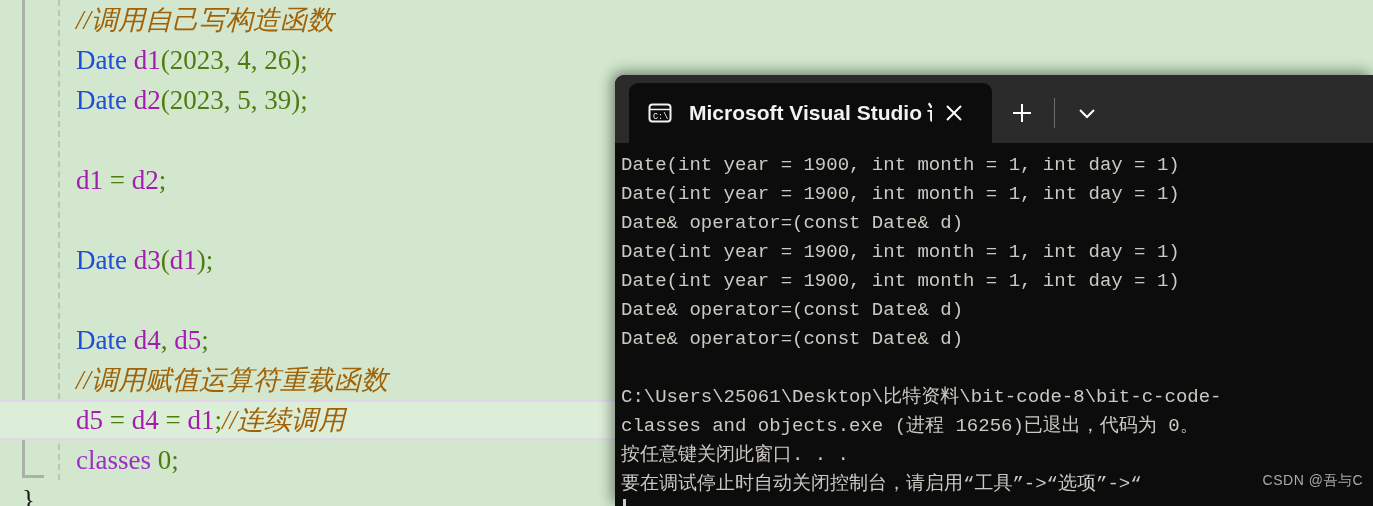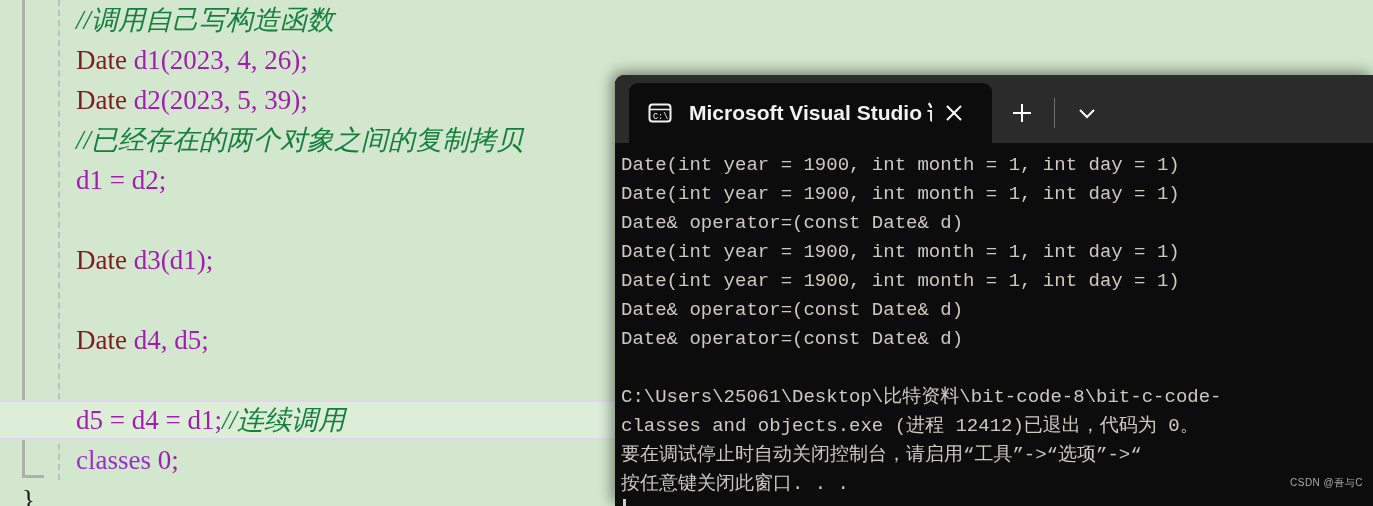--- a/index.html
+++ b/index.html
@@ -59,25 +59,25 @@
     padding-left: 22px;
     box-sizing: border-box;
   }
   .code-line.current {
     background: #dcedd8;
     border-top: 2px solid #e0d7ee;
     border-bottom: 2px solid #e0d7ee;
     height: 40px;
     line-height: 36px;
   }
-  .tok-comment { color: #15803d; font-style: italic; }
-  .tok-type    { color: #7f1d1d; }
+  .tok-comment { color: #a16207; font-style: italic; }
+  .tok-type    { color: #1d4ed8; }
   .tok-var     { color: #a21caf; }
   .tok-kw      { color: #9b30c9; }
-  .tok-plain   { color: #a21caf; }
+  .tok-plain   { color: #4d7c0f; }
   .tok-brace   { color: #1a1a1a; }
 
   
   #console-window {
     position: absolute;
     left: 615px;
     top: 75px;
     width: 758px;
     height: 431px;
     background: #0c0c0c;
@@ -170,45 +170,45 @@
     width: 3px;
     height: 26px;
     background: #cccccc;
     margin-left: 2px;
   }
   .watermark {
     position: absolute;
     right: 10px;
     bottom: 24px;
     color: #a9a9a9;
-    font-size: 10px;
+    font-size: 14px;
     font-family: "Liberation Sans", sans-serif;
     letter-spacing: 0.5px;
   }
 </style>
 </head>
 <body>
 
 <div id="screen">
 
   <div id="editor">
     <div class="editor-left-rule"></div>
     <div class="editor-left-foot"></div>
     <div class="indent-guide"></div>
     <div class="code-lines" id="code-lines">
         <div class="code-line"><span>        </span><span class="tok-comment">//调用自己写构造函数</span></div>
         <div class="code-line"><span>        </span><span class="tok-type">Date</span><span class="tok-plain"> </span><span class="tok-var">d1</span><span class="tok-plain">(2023, 4, 26);</span></div>
         <div class="code-line"><span>        </span><span class="tok-type">Date</span><span class="tok-plain"> </span><span class="tok-var">d2</span><span class="tok-plain">(2023, 5, 39);</span></div>
-        <div class="code-line"><span>        </span><span class="tok-comment">//已经存在的两个对象之间的复制拷贝</span></div>
+        <div class="code-line"><span>        </span></div>
         <div class="code-line"><span>        </span><span class="tok-var">d1</span><span class="tok-plain"> = </span><span class="tok-var">d2</span><span class="tok-plain">;</span></div>
         <div class="code-line"><span>        </span></div>
         <div class="code-line"><span>        </span><span class="tok-type">Date</span><span class="tok-plain"> </span><span class="tok-var">d3</span><span class="tok-plain">(</span><span class="tok-var">d1</span><span class="tok-plain">);</span></div>
         <div class="code-line"><span>        </span></div>
         <div class="code-line"><span>        </span><span class="tok-type">Date</span><span class="tok-plain"> </span><span class="tok-var">d4</span><span class="tok-plain">, </span><span class="tok-var">d5</span><span class="tok-plain">;</span></div>
-        <div class="code-line"><span>        </span></div>
+        <div class="code-line"><span>        </span><span class="tok-comment">//调用赋值运算符重载函数</span></div>
         <div class="code-line current"><span>        </span><span class="tok-var">d5</span><span class="tok-plain"> = </span><span class="tok-var">d4</span><span class="tok-plain"> = </span><span class="tok-var">d1</span><span class="tok-plain">;</span><span class="tok-comment">//连续调用</span></div>
         <div class="code-line"><span>        </span><span class="tok-kw">classes</span><span class="tok-plain"> 0;</span></div>
         <div class="code-line"><span></span><span class="tok-brace">}</span></div>
       </div>
   </div>
 
   <div id="console-window">
 
     <div class="titlebar">
 
@@ -249,23 +249,23 @@
       <div id="console-lines">
           <div class="con-line">Date(int year = 1900, int month = 1, int day = 1)</div>
           <div class="con-line">Date(int year = 1900, int month = 1, int day = 1)</div>
           <div class="con-line">Date&amp; operator=(const Date&amp; d)</div>
           <div class="con-line">Date(int year = 1900, int month = 1, int day = 1)</div>
           <div class="con-line">Date(int year = 1900, int month = 1, int day = 1)</div>
           <div class="con-line">Date&amp; operator=(const Date&amp; d)</div>
           <div class="con-line">Date&amp; operator=(const Date&amp; d)</div>
           <div class="con-line blank"> </div>
           <div class="con-line">C:\Users\25061\Desktop\比特资料\bit-code-8\bit-c-code-</div>
-          <div class="con-line">classes and objects.exe (进程 12412)已退出，代码为 0。</div>
+          <div class="con-line">classes and objects.exe (进程 16256)已退出，代码为 0。</div>
+          <div class="con-line">按任意键关闭此窗口. . .</div>
           <div class="con-line">要在调试停止时自动关闭控制台，请启用“工具”-&gt;“选项”-&gt;“</div>
-          <div class="con-line">按任意键关闭此窗口. . .</div>
         </div>
       <div class="con-cursor"></div>
       <div class="watermark">CSDN @吾与C</div>
     </div>
 
   </div>
 
 </div>
 
 </body></html>

